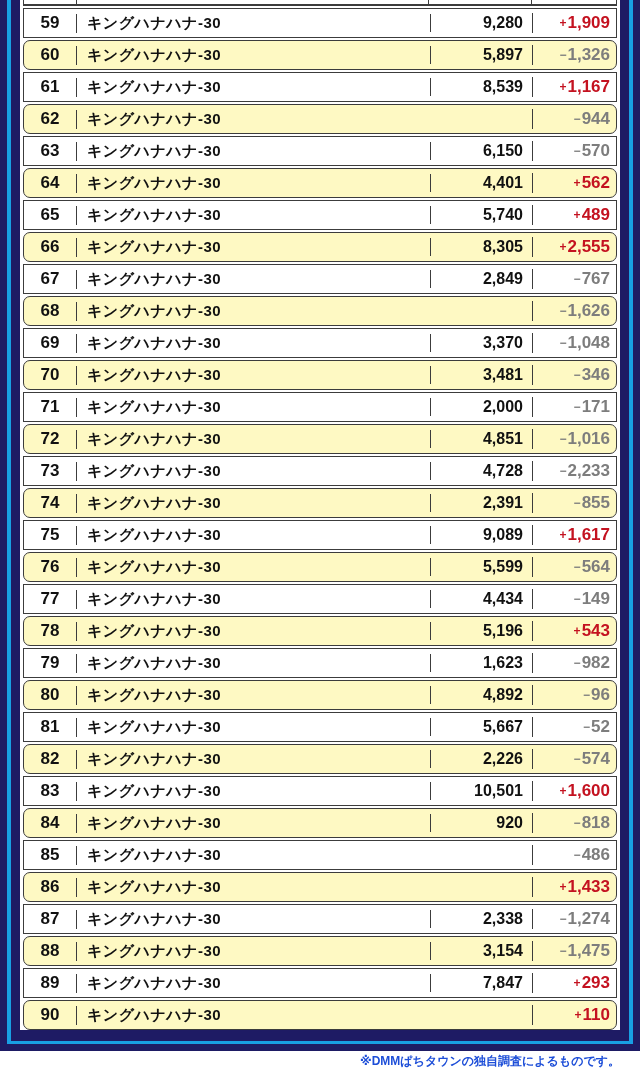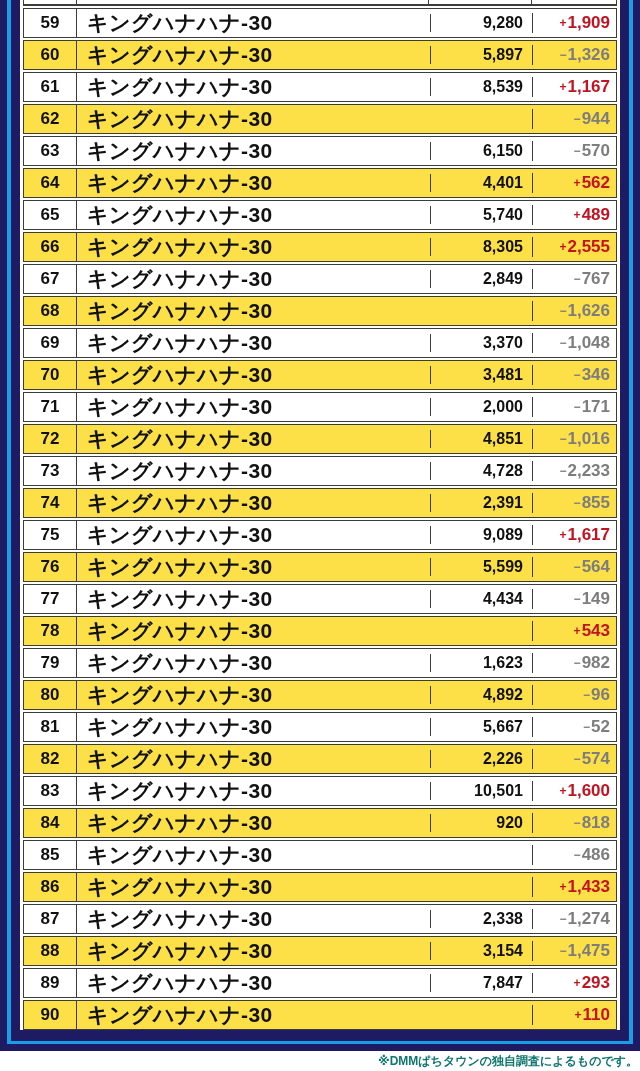--- a/index.html
+++ b/index.html
@@ -47,38 +47,38 @@
   .row {
     display: flex;
     align-items: center;
     height: 28px;
     border: 1px solid #3c3c3c;
     margin-bottom: 2px;
     background: #ffffff;
     font-weight: bold;
     color: #111111;
   }
-  .row.alt { background: #fde047; }
+  .row.alt { background: #fef9c3; border-radius: 7px; }
   .cell {
     display: flex;
     align-items: center;
     box-sizing: border-box;
     white-space: nowrap;
     overflow: hidden;
   }
   .cell-no {
     width: 52px;
     justify-content: center;
     font-size: 17px;
   }
   .cell-name {
     flex: 1;
     border-left: 1px solid #3c3c3c;
     padding-left: 10px;
-    font-size: 21px;
+    font-size: 15px;
     letter-spacing: 0.5px;
   }
   .cell-games {
     width: 102px;
     border-left: 1px solid #3c3c3c;
     justify-content: flex-end;
     padding-right: 9px;
     font-size: 16px;
   }
   .cell-diff {
@@ -92,24 +92,24 @@
     font-size: 12px;
     margin-right: 1px;
   }
   .cell-diff.pos { color: #c41220; }
   .cell-diff.neg { color: #7d7d7d; }
   .footer-note {
     height: 21px;
     display: flex;
     align-items: center;
     justify-content: flex-end;
-    padding-right: 2px;
+    padding-right: 20px;
     font-size: 12px;
     font-weight: bold;
-    color: #0f766e;
+    color: #1d4ed8;
   }
 </style>
 </head>
 <body>
 
 <div class="page">
   <div class="frame-outer">
     <div class="frame-stripe">
       <div class="frame-inner">
         <div class="table-area">
@@ -306,20 +306,21 @@
     <div class="cell cell-games">4,434</div>
     <div class="cell cell-diff neg">
                   <span class="sign">−</span>
                   <span class="num">149</span>
                 </div>
   </div>
 
   <div class="row alt">
     <div class="cell cell-no">78</div>
     <div class="cell cell-name">キングハナハナ-30</div>
+    <div class="cell cell-games">5,196</div>
     <div class="cell cell-diff pos">
                   <span class="sign">+</span>
                   <span class="num">543</span>
                 </div>
   </div>
 
   <div class="row">
     <div class="cell cell-no">79</div>
     <div class="cell cell-name">キングハナハナ-30</div>
     <div class="cell cell-games">1,623</div>

